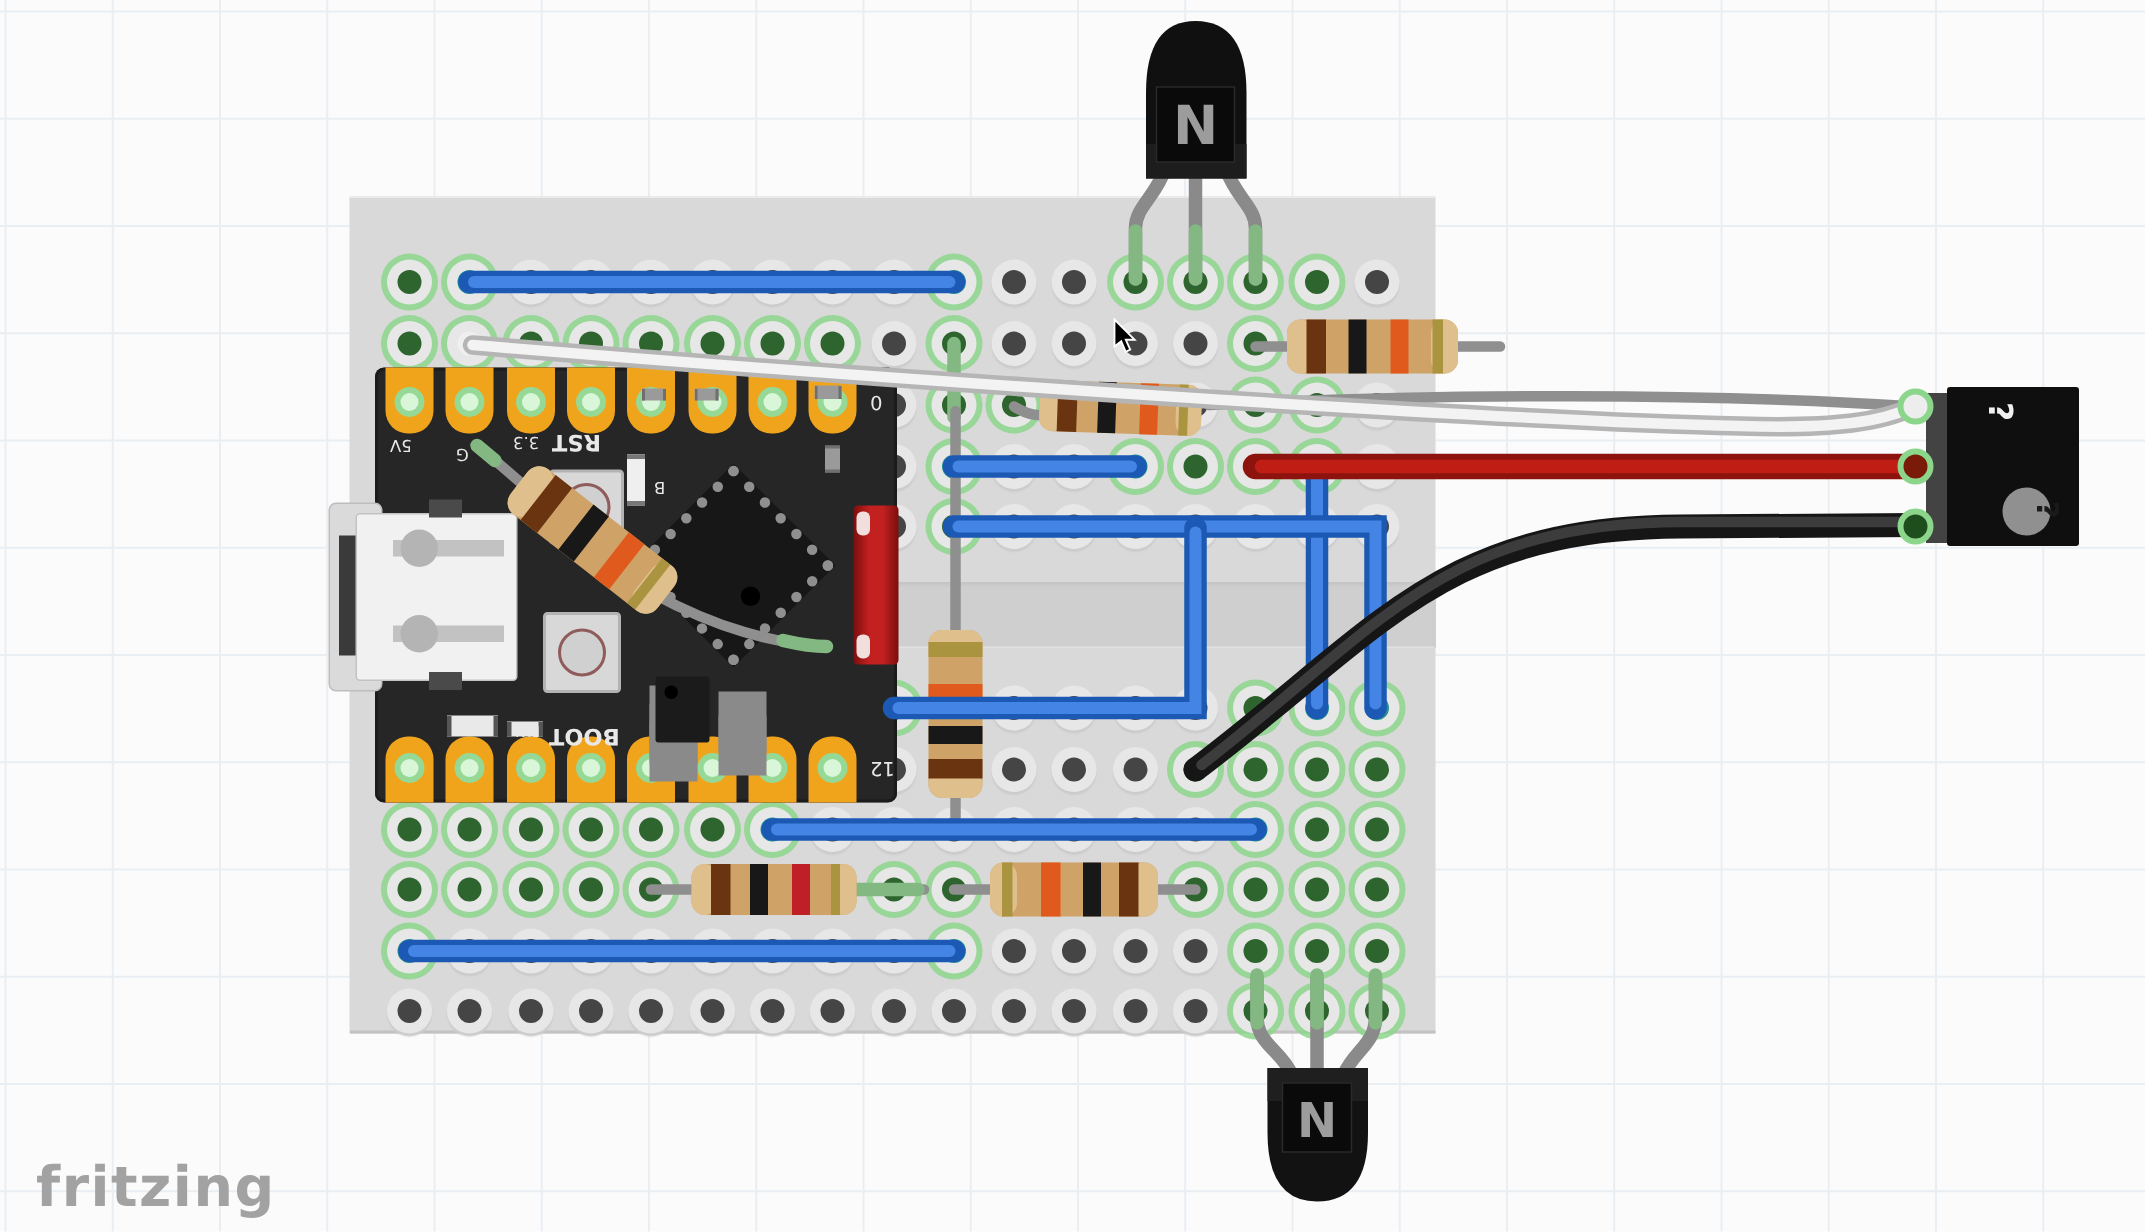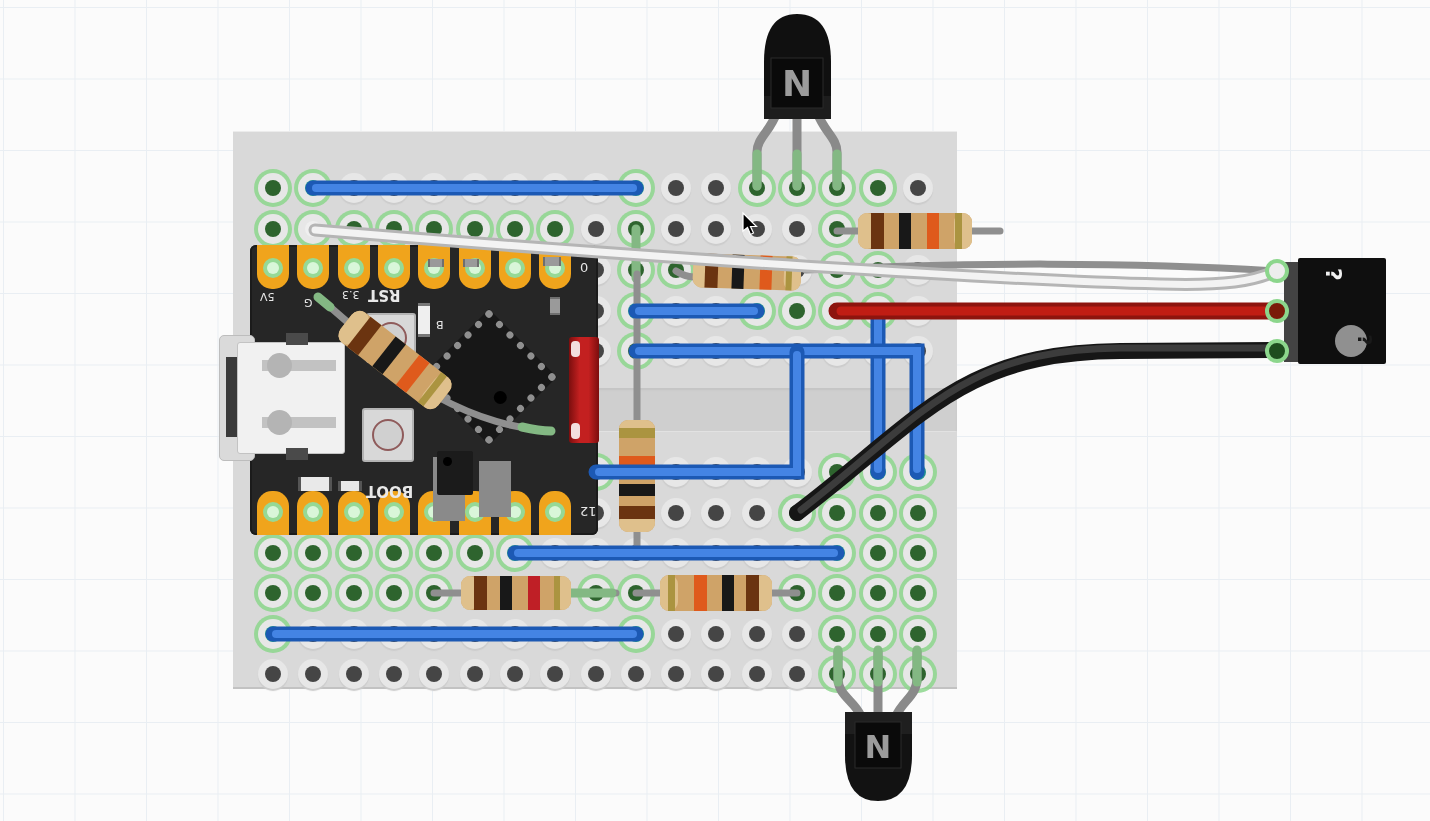--- a/index.html
+++ b/index.html
@@ -512,13 +512,14 @@
       <circle cx="1277" cy="311" r="10" fill="#7a1a08" stroke="#8cd68c" stroke-width="4"></circle>
       <circle cx="1277" cy="351" r="10" fill="#1e4d1e" stroke="#8cd68c" stroke-width="4"></circle>
       <text transform="translate(1326,268) rotate(90)" font-size="22" font-weight="bold" fill="#f0f0f0">?</text>
       <circle cx="1351" cy="341" r="16" fill="#909090"></circle>
       <text transform="translate(1358,334) rotate(90)" font-size="20" font-weight="bold" fill="#1a1a1a">?</text>
     </g>
 
     <polygon points="743,213 743,231 747.5,227.5 750.5,234.5 753.5,233 750.5,226.5 756.5,226.5" fill="#000" stroke="#fff" stroke-width="1.2"></polygon>
   </svg>
 
+  <div id="logo">fritzing</div>
 </div>
 
 </body></html>

